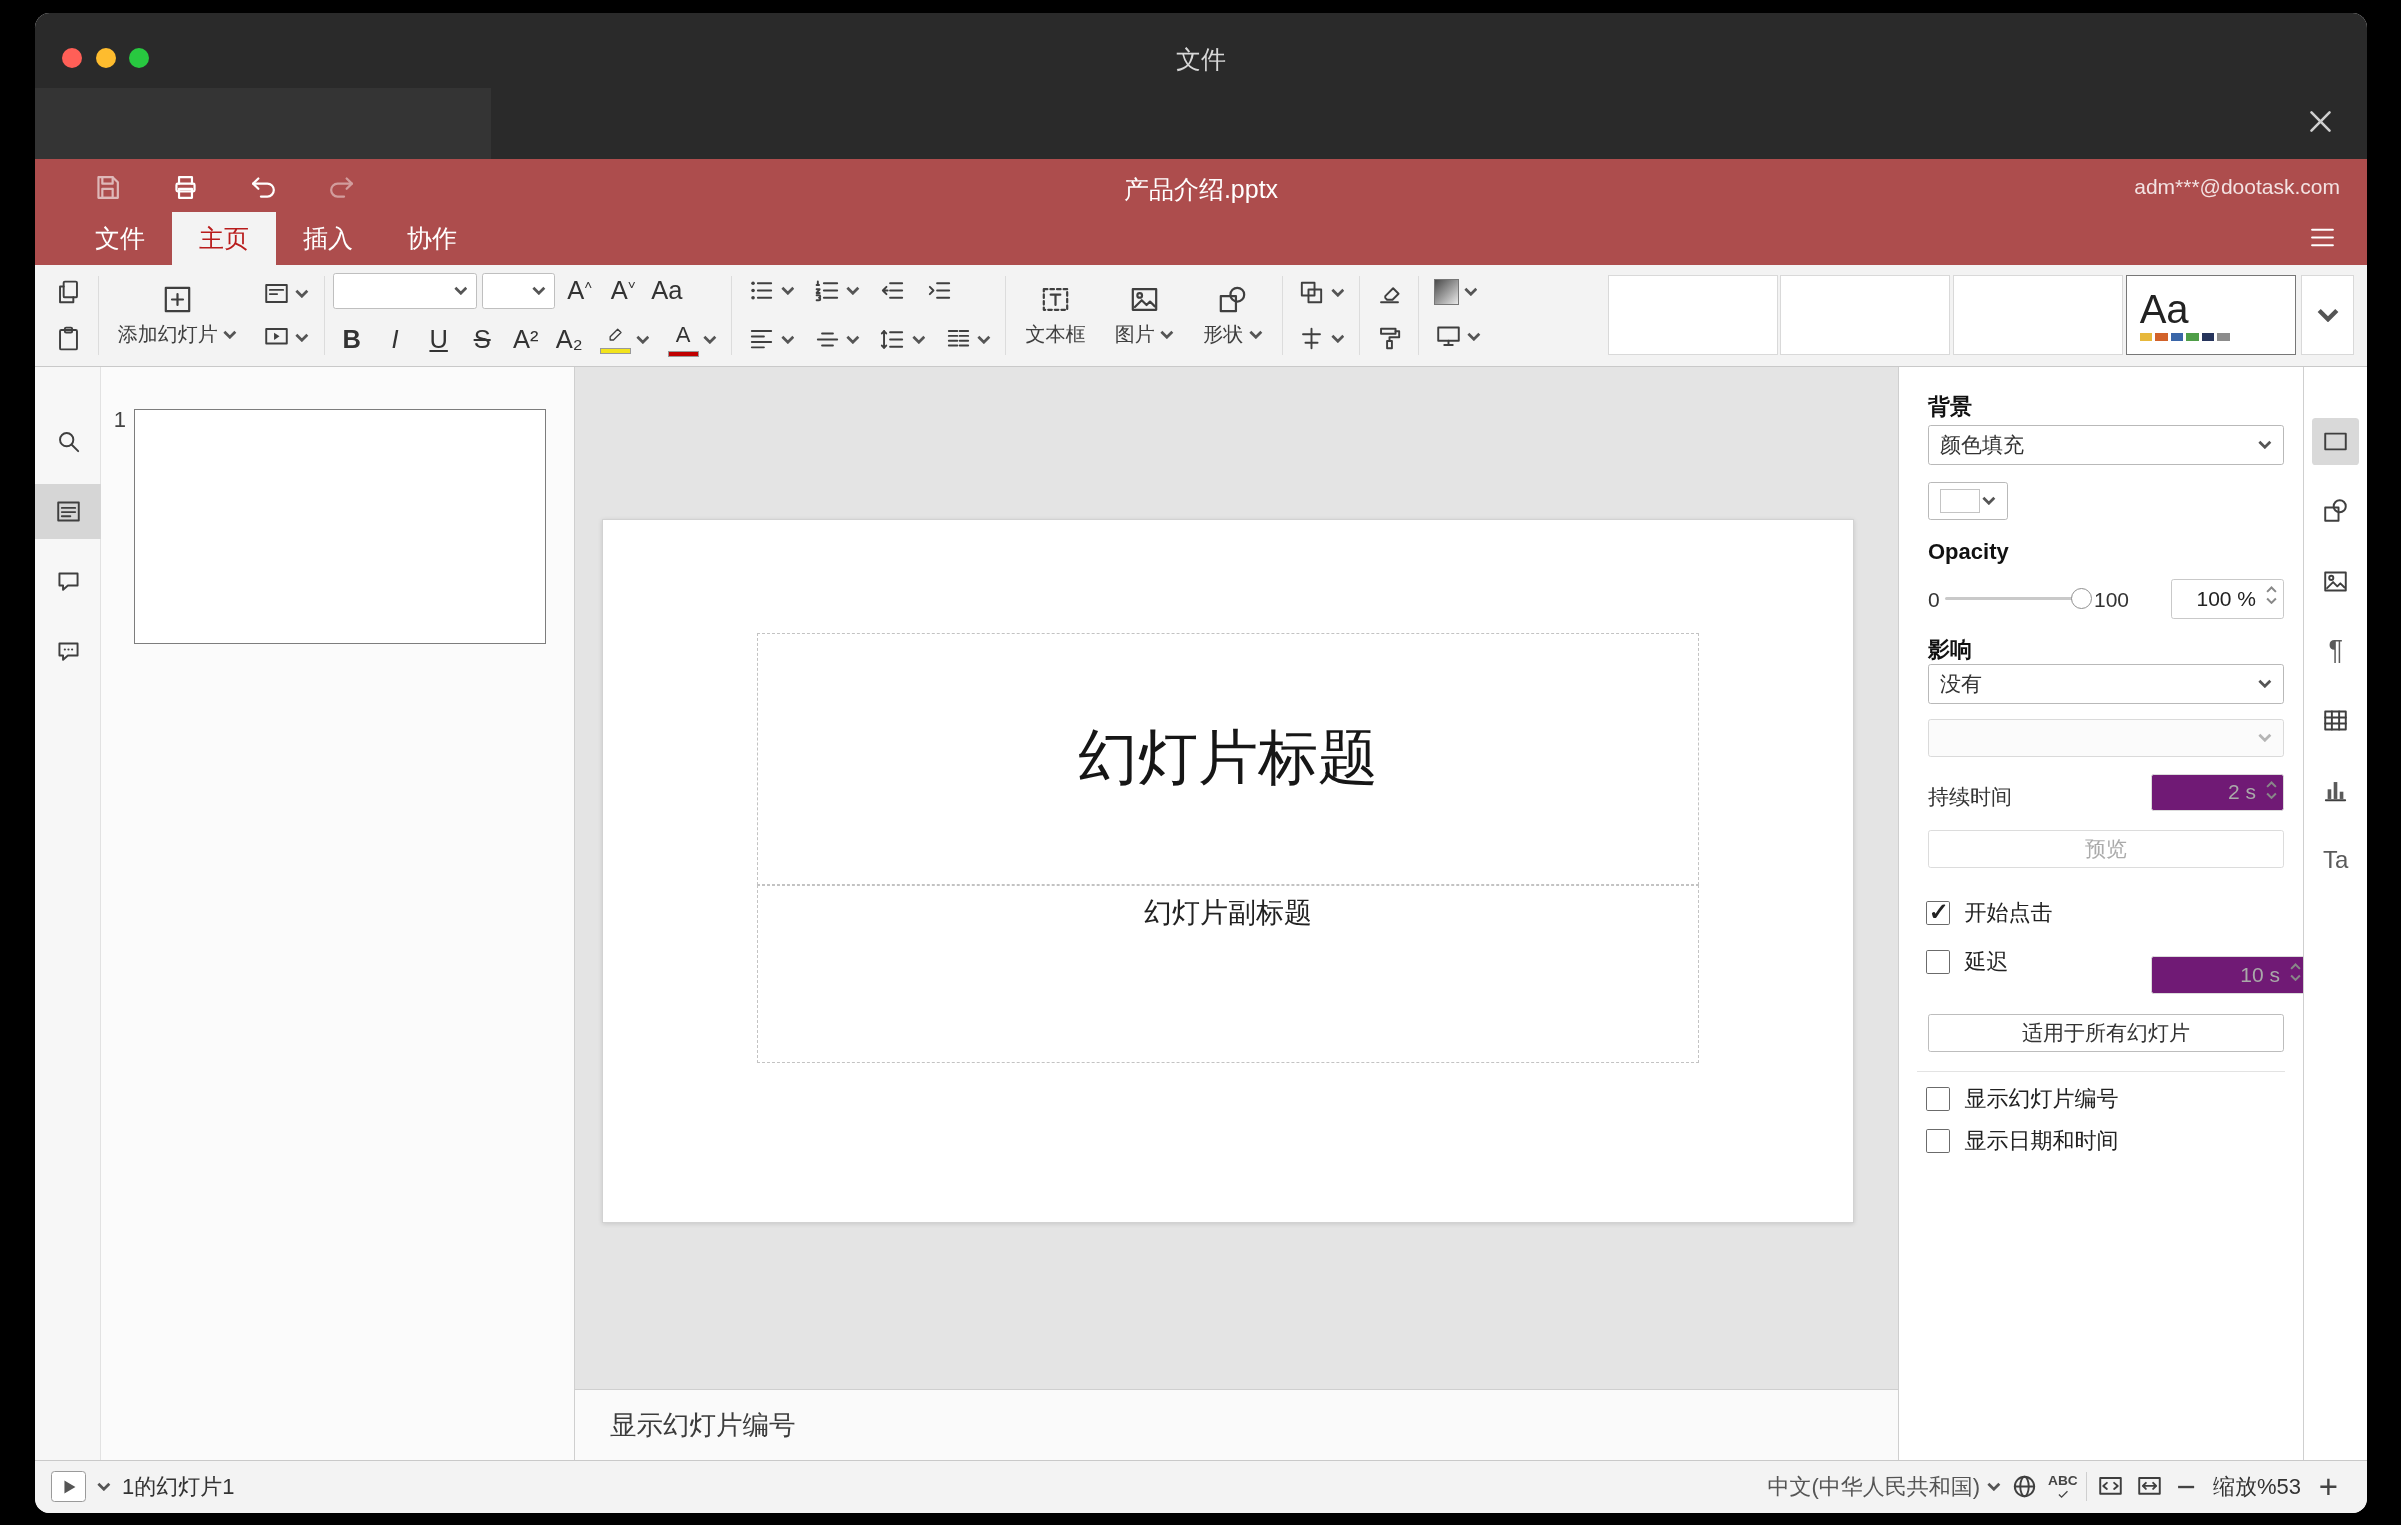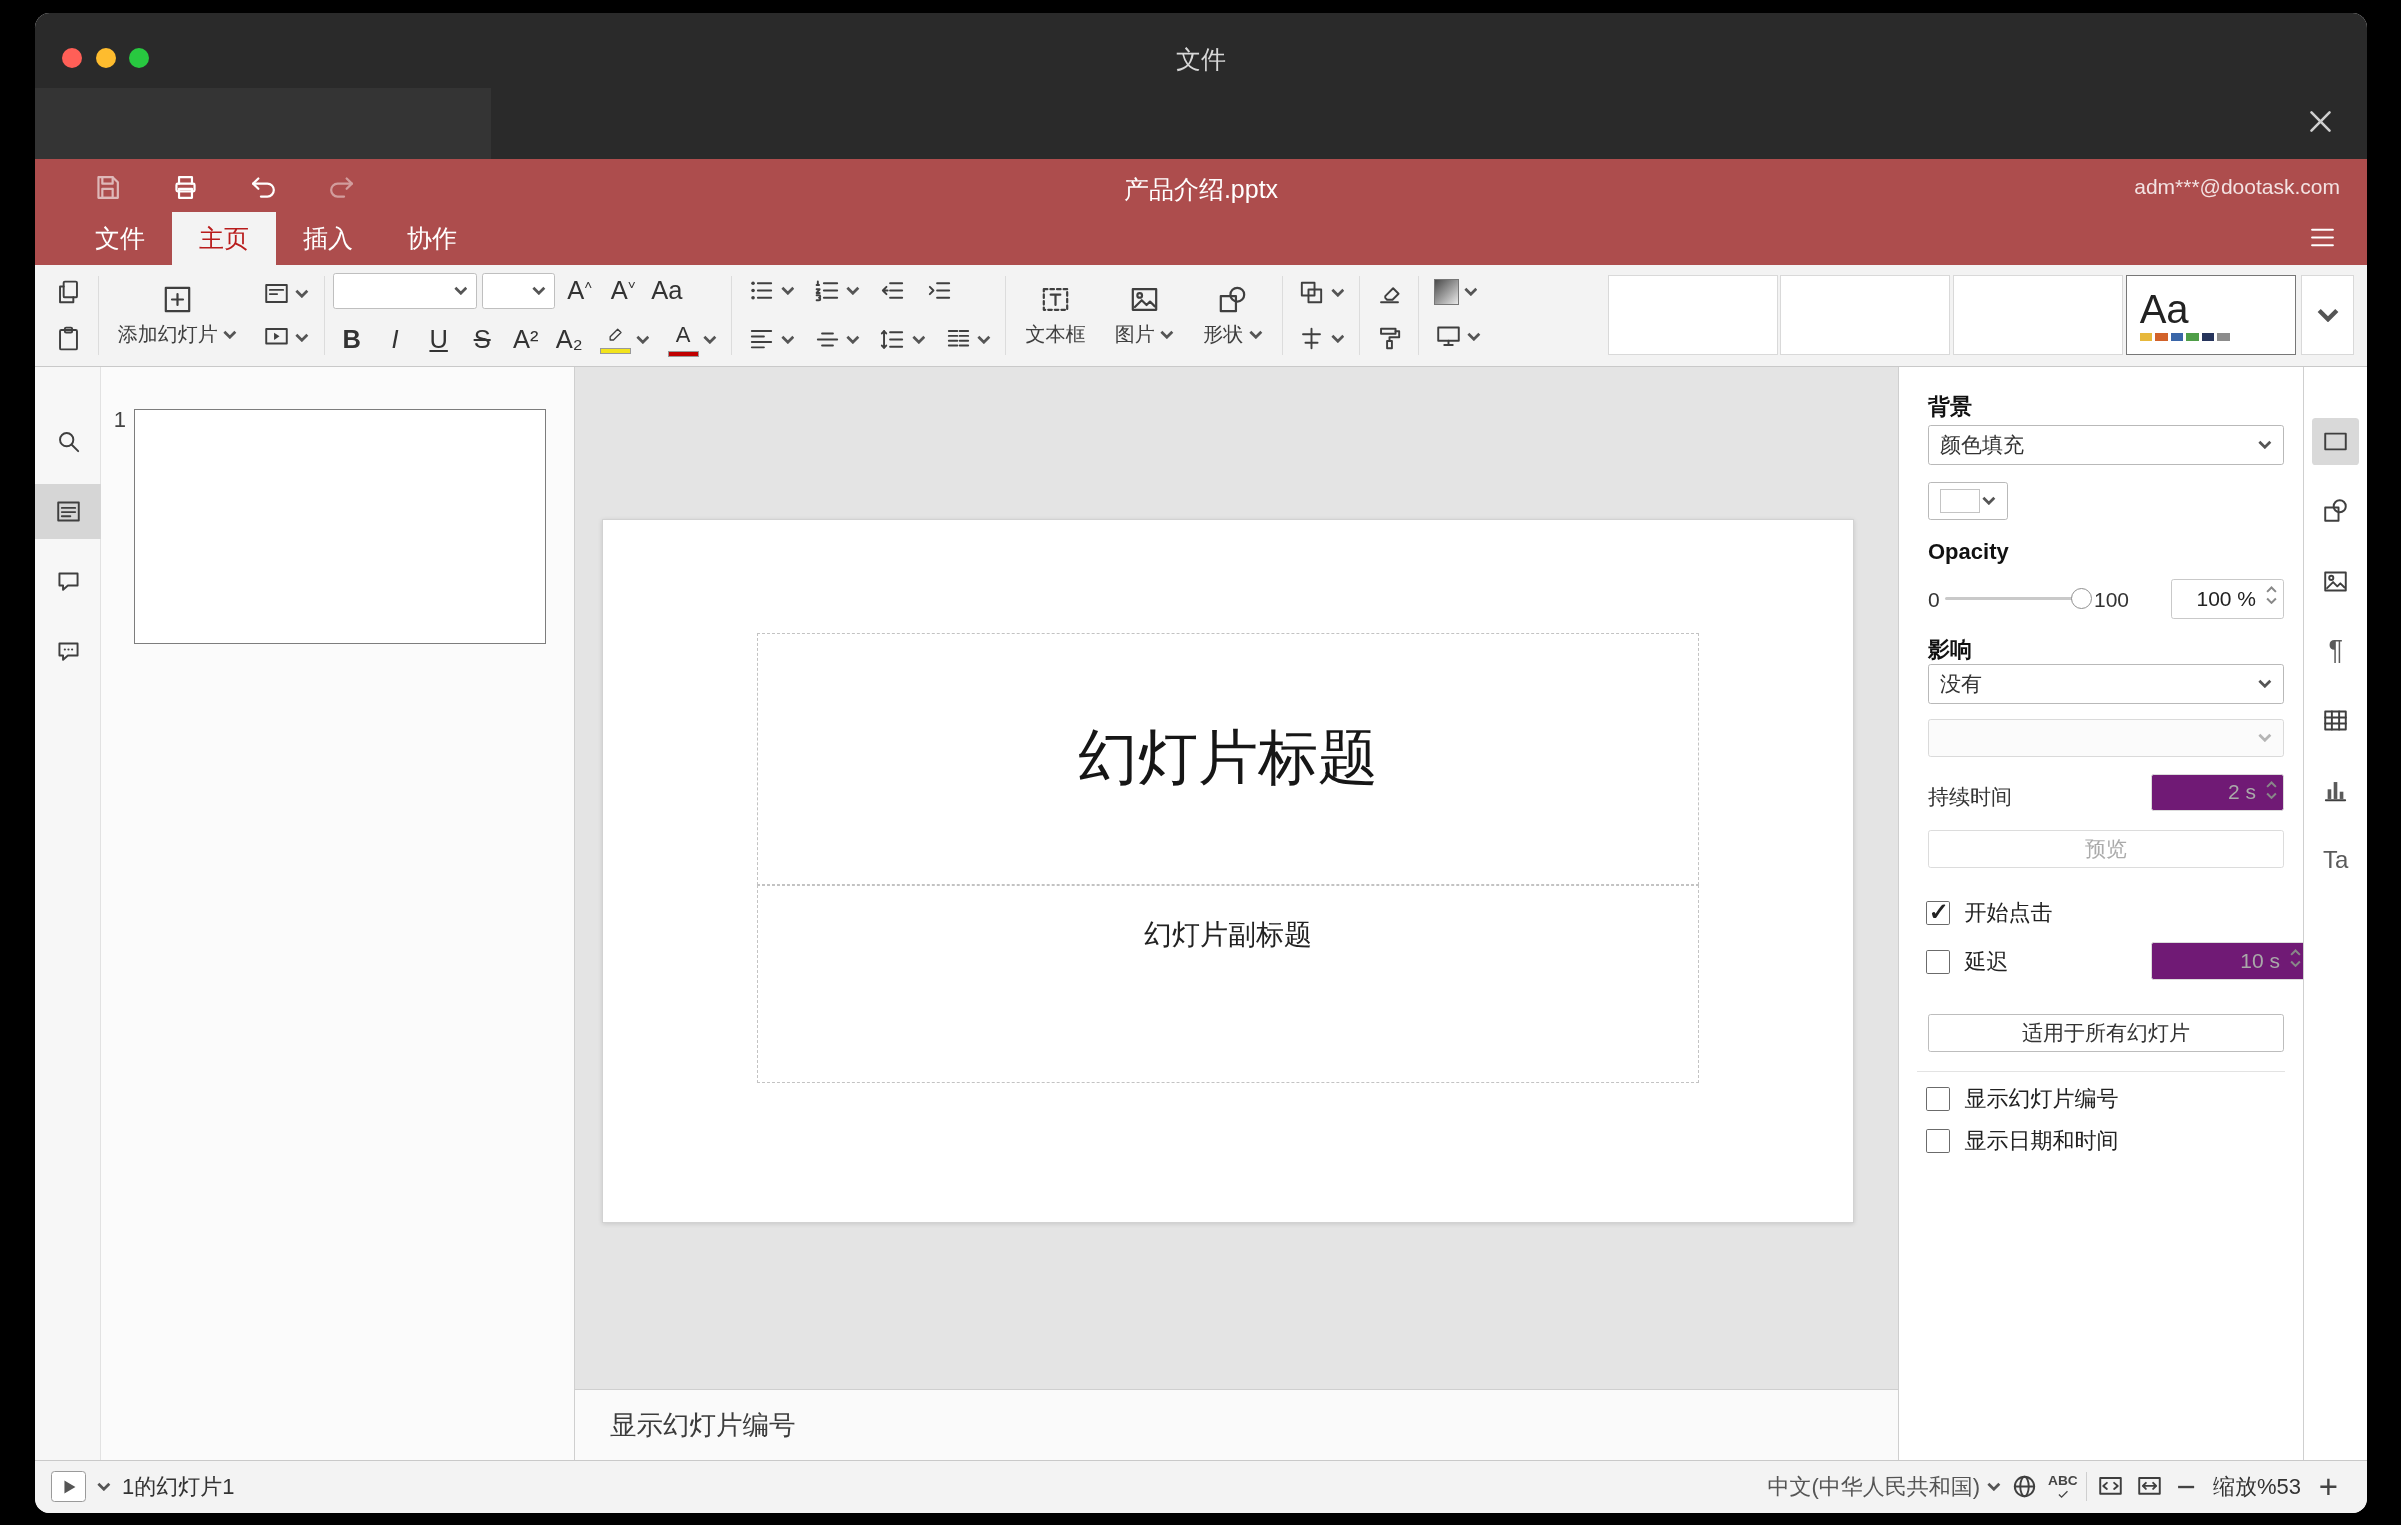--- a/index.html
+++ b/index.html
@@ -64,21 +64,21 @@
   .lb-item.active { background:#d6d6d6; height:55px; }
   .thumbs { width:474px; background:#fbfbfb; border-right:0.9px solid #cfcfcf; position:relative; flex:0 0 auto; }
   .thumb-num { position:absolute; left:12.8px; top:40px; font-size:22px; color:#444; }
   .thumb { position:absolute; left:33px; top:42px; width:412px; height:235px; background:#fff; border:1.8px solid #7d7d7d; cursor:pointer; }
   .center { flex:1 1 auto; display:flex; flex-direction:column; min-width:0; }
   .canvas { flex:1 1 auto; background:#e4e4e4; position:relative; overflow:hidden; }
   .slide { position:absolute; left:27px; top:152px; width:1252px; height:704px; background:#fff; border:0.9px solid #d2d2d2; box-shadow:0 0.9px 4.6px rgba(0,0,0,.12); }
   .ph-box { position:absolute; left:154px; width:942px; border:1.8px dashed #c3c3c3; }
   .ph-title { top:113px; height:252px; display:flex; align-items:center; justify-content:center; }
   .ph-title .txt { font-size:60px; color:#161616; }
-  .ph-sub { top:365px; height:198px; display:flex; justify-content:center; align-items:flex-start; padding-top:30px; }
+  .ph-sub { top:365px; height:178px; display:flex; justify-content:center; align-items:flex-start; padding-top:8px; }
   .ph-sub .txt { font-size:28px; color:#222; }
   .notes { height:71px; background:#fafafa; border-top:0.9px solid #cfcfcf; display:flex; align-items:center; padding-left:35px; font-size:26.5px; color:#3c3c3c; flex:0 0 auto; }
 
   
   .rpanel { width:405px; background:#fff; border-left:0.9px solid #cfcfcf; position:relative; flex:0 0 auto; font-size:22px; color:#222; }
   .rp-label { position:absolute; left:29px; font-weight:bold; font-size:22px; color:#111; }
   .rp-text { position:absolute; font-size:21px; color:#333; }
   .select { position:absolute; left:29px; width:356px; height:40px; border:0.9px solid #b9b9b9; background:#fff; border-radius:2.7px;
             display:flex; align-items:center; justify-content:space-between; padding:0 11px; font-size:21px; color:#333; cursor:pointer; }
   .select.small { width:80px; }
@@ -596,21 +596,21 @@
         <button class="rp-btn disabled" style="top:463px">预览</button>
 
         <div class="check-row" style="top:531px">
           <span class="checkbox checked"></span>
           <span class="check-label">开始点击</span>
         </div>
         <div class="check-row" style="top:580px">
           <span class="checkbox"></span>
           <span class="check-label">延迟</span>
         </div>
-        <div class="spin disabled" style="left:252px;top:575px;width:157px;height:38px">
+        <div class="spin disabled" style="left:252px;top:589px;width:157px;height:38px">
           <span>10 s</span>
           <span class="arrows">
             <svg viewBox="0 0 10 6">
                 <path d="M1 5l4-4 4 4"></path>
               </svg>
             <svg viewBox="0 0 10 6">
                 <path d="M1 1l4 4 4-4"></path>
               </svg>
           </span>
         </div>

